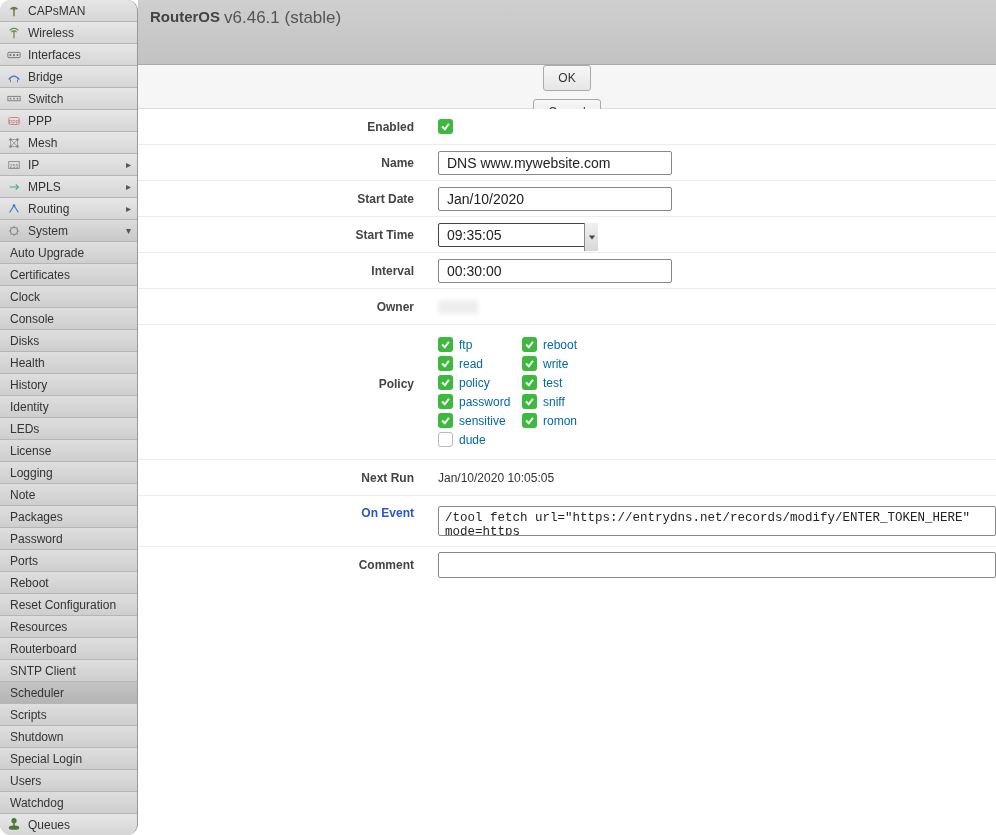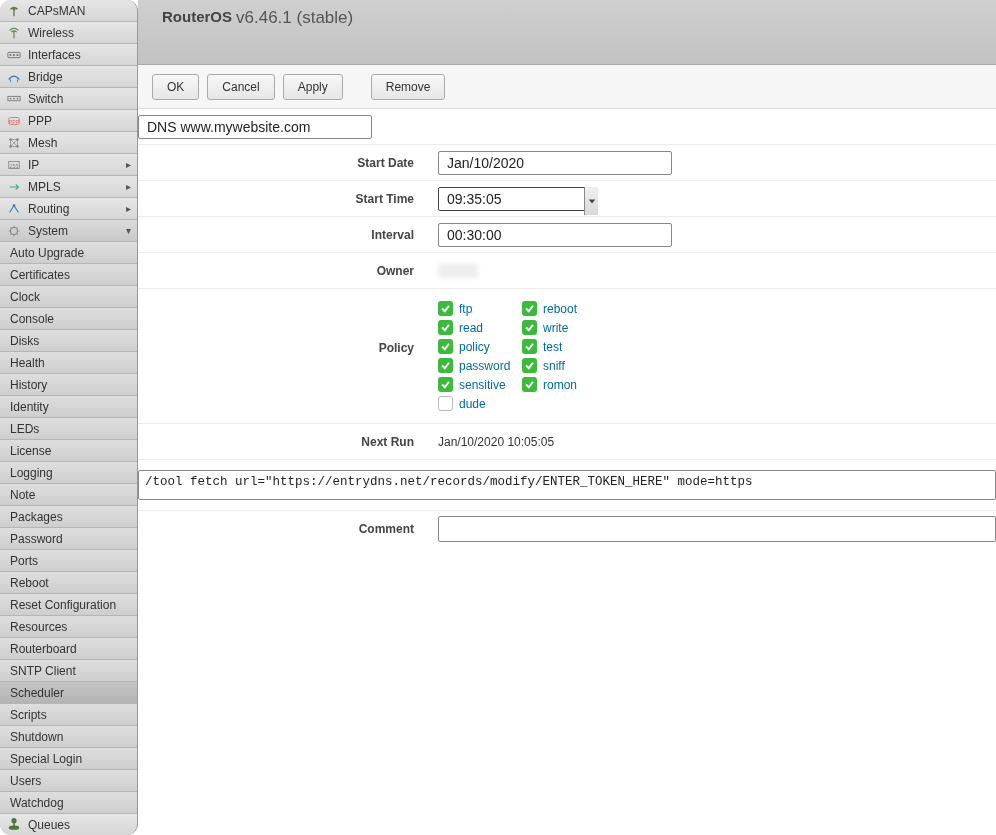--- a/index.html
+++ b/index.html
@@ -58,32 +58,33 @@
     flex-direction:column;
     height:835px;
     min-width:0;
   }
   .titlebar {
     height:65px;
     background: linear-gradient(#cfcfcf,#c2c2c2);
     border-bottom:1px solid #aaa;
     display:flex;
     align-items:flex-start;
-    padding: 8px 24px;
+    padding: 8px 12px;
   }
   .titlebar .product { font-weight:bold; font-size:15px; color:#444; }
   .titlebar .ver { font-size:17px; color:#555; margin-left:4px; }
   .toolbar {
     height:44px;
     background:#f6f6f6;
     border-bottom:1px solid #ddd;
     display:flex;
     align-items:center;
     padding: 0 14px;
     gap:8px;
+    flex-direction:column;
   }
   .btn {
     padding: 5px 14px;
     background: linear-gradient(#f7f7f7,#e6e6e6);
     border:1px solid #aaa;
     border-radius:3px;
     cursor:pointer;
     font-size:12px;
     color:#333;
   }
@@ -349,22 +350,33 @@
   <div class="toolbar">
     <button class="btn">OK</button>
     <button class="btn">Cancel</button>
     <button class="btn">Apply</button>
     <span class="spacer"></span>
     <button class="btn">Remove</button>
   </div>
 
   <div class="form-area">
 
-
-    <div class="row">
+    <div class="row">
+      <div class="label">Enabled</div>
+      <div class="value">
+        <span class="checkbox">
+          <svg viewBox="0 0 16 16">
+              <polyline points="3 8 7 12 13 4"></polyline>
+            </svg>
+        </span>
+      </div>
+    </div>
+
+    <div class="row">
+      <div class="label">Name</div>
       <div class="value">
         <input class="textinput" value="DNS www.mywebsite.com" style="">
       </div>
     </div>
 
     <div class="row">
       <div class="label">Start Date</div>
       <div class="value">
         <input class="textinput" value="Jan/10/2020" style="">
       </div>
@@ -492,20 +504,21 @@
 
 
     <div class="row">
       <div class="label">Next Run</div>
       <div class="value">
         <span class="static-text">Jan/10/2020 10:05:05</span>
       </div>
     </div>
 
     <div class="row tall">
+      <div class="label link">On Event</div>
       <div class="value">
         <textarea class="big-textarea" id="on-event-ta" style="">/tool fetch url="https://entrydns.net/records/modify/ENTER_TOKEN_HERE" mode=https</textarea>
       </div>
     </div>
 
     <div class="row" style="border-bottom:none;">
       <div class="label">Comment</div>
       <div class="value">
         <input class="big-input" value="" style="">
       </div>

